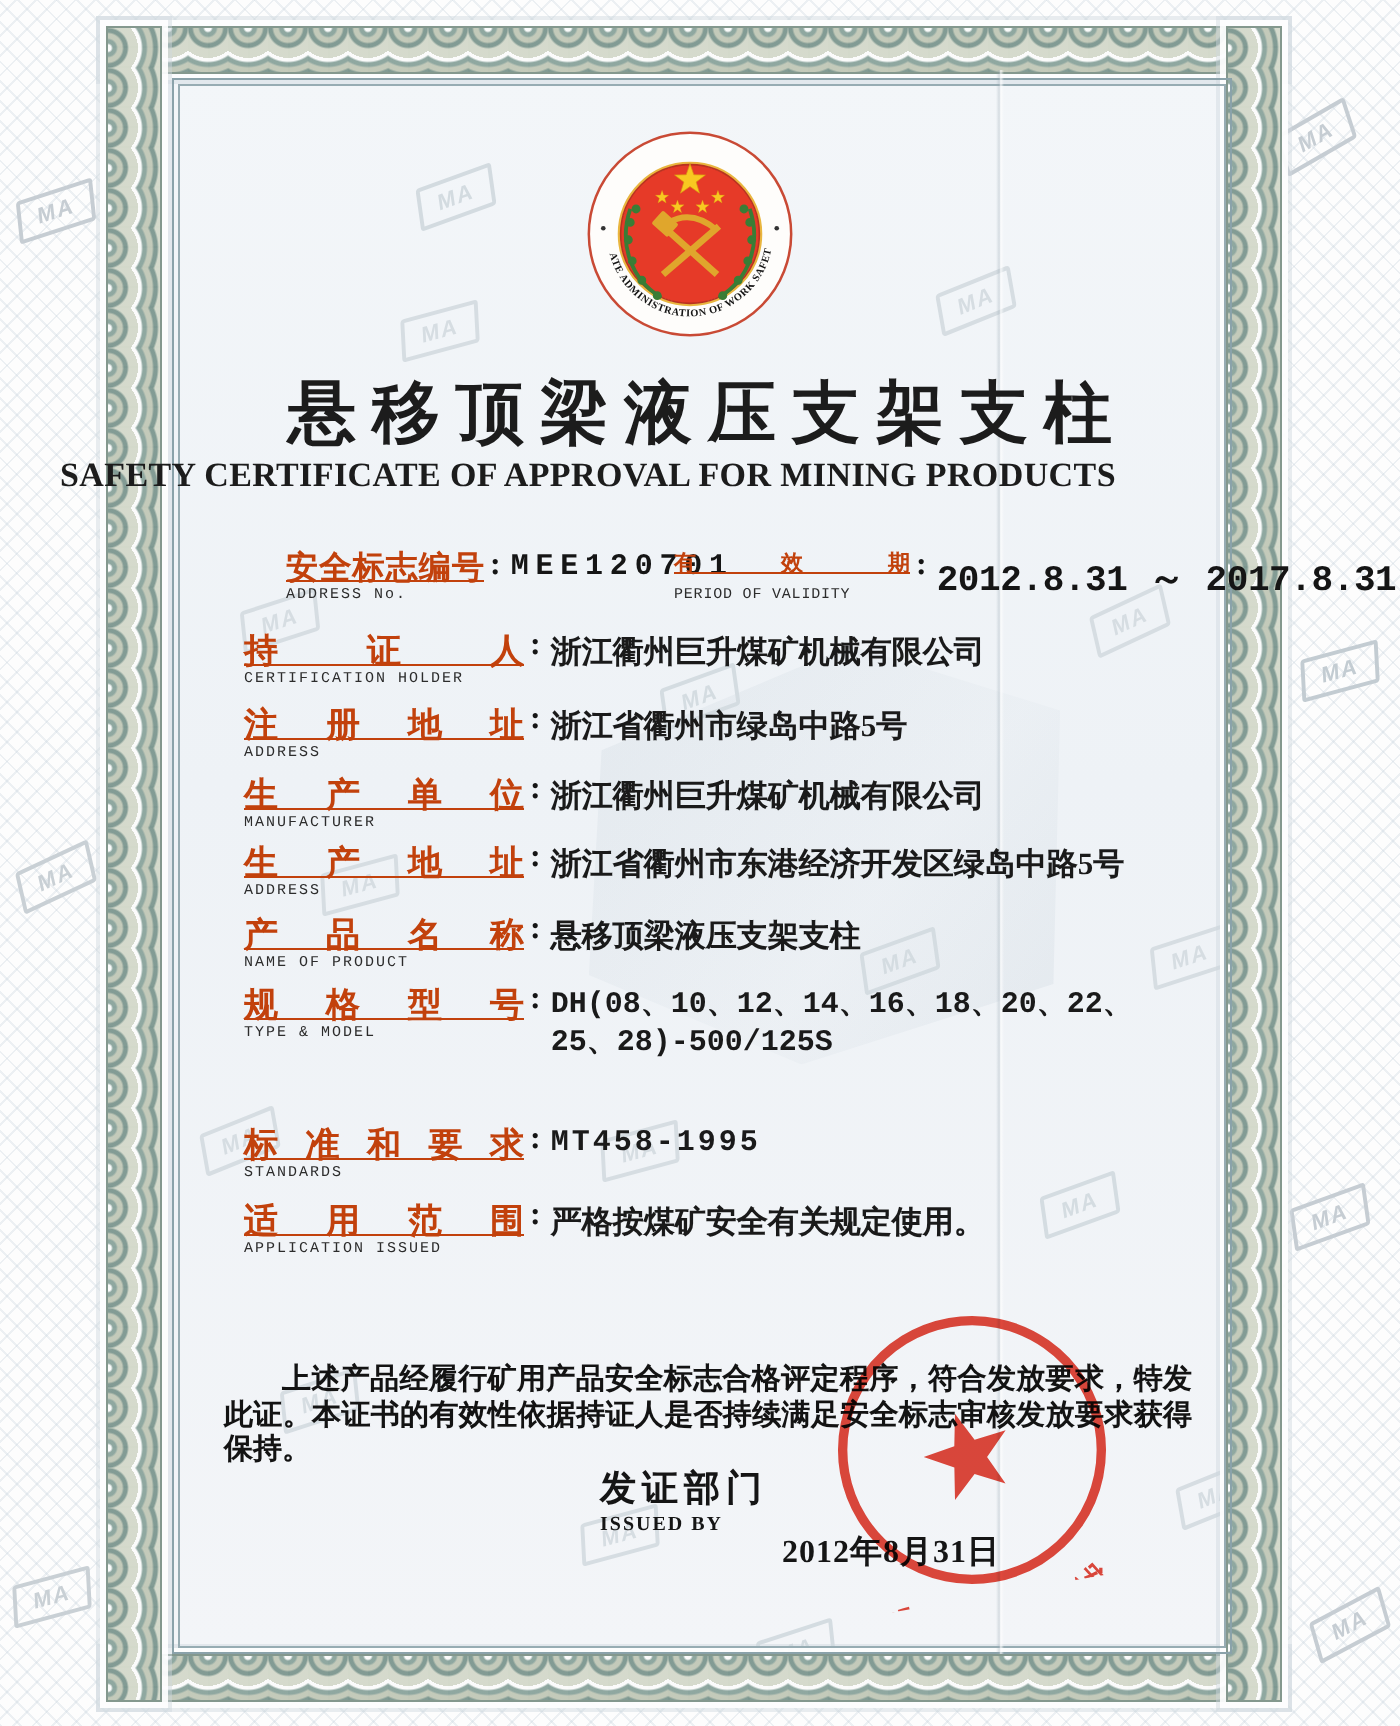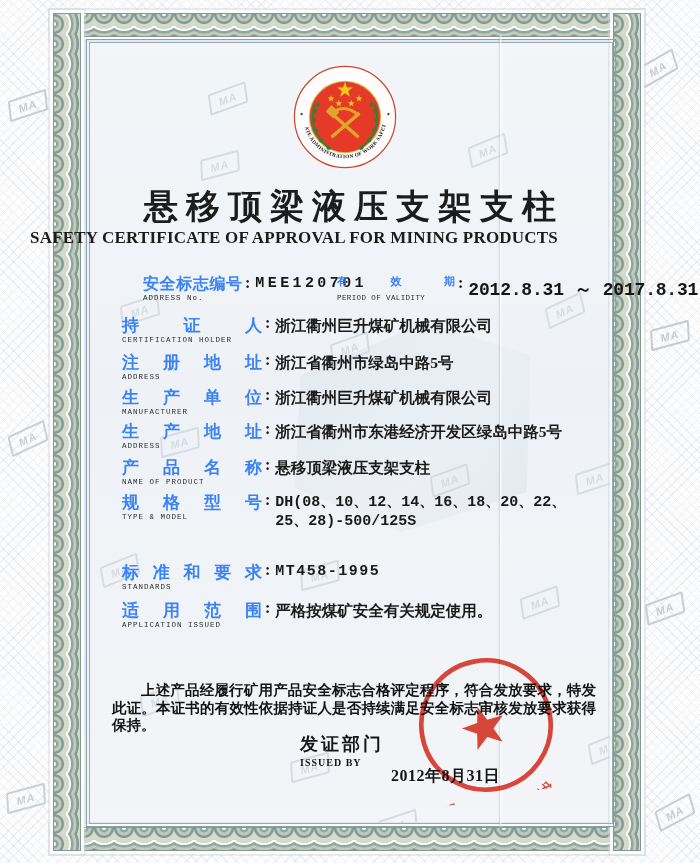--- a/index.html
+++ b/index.html
@@ -40,21 +40,21 @@
   
   .wm{position:absolute;width:36px;height:17px;border:2px solid currentColor;border-radius:2px;
       display:flex;align-items:center;justify-content:center;
       font:bold 11px "Liberation Sans",sans-serif;letter-spacing:1px;}
   
   .emblem{position:absolute;left:292px;top:64px;width:106px;height:106px;}
   .title{position:absolute;left:0;top:184px;width:700px;text-align:center;
      font-size:34px;font-weight:700;letter-spacing:8px;padding-left:8px;box-sizing:border-box;color:#1c1c1c;}
   .subtitle{position:absolute;left:0;top:228px;width:588px;text-align:center;
      font-size:17px;font-weight:700;letter-spacing:.2px;color:#1c1c1c;}
-  .cnlabel{display:block;font-size:17px;font-weight:700;text-align:justify;text-align-last:justify;color:#3b82f6;}
+  .cnlabel{display:block;font-size:17px;font-weight:700;text-align:justify;text-align-last:justify;color:#c2410c;text-decoration:underline;}
   .enlabel{position:absolute;left:0;white-space:nowrap;
      font-family:"Liberation Mono","DejaVu Sans Mono",monospace;font-size:7.5px;letter-spacing:1px;color:#2c2c2c;}
   .colon{font-weight:700;font-size:16px;padding:0 5px 0 3px;vertical-align:top;}
   .mono{font-family:"Liberation Mono","DejaVu Sans Mono",monospace;}
   
   .approval{position:absolute;left:143px;top:274px;}
   .approval .lbl{display:inline-block;width:99px;vertical-align:top;position:relative;}
   .approval .cnlabel{font-size:16px;}
   .approval .enlabel{top:20px;}
   .approval .val{font-size:15px;letter-spacing:3.4px;font-weight:700;vertical-align:top;padding-top:1px;display:inline-block;}

